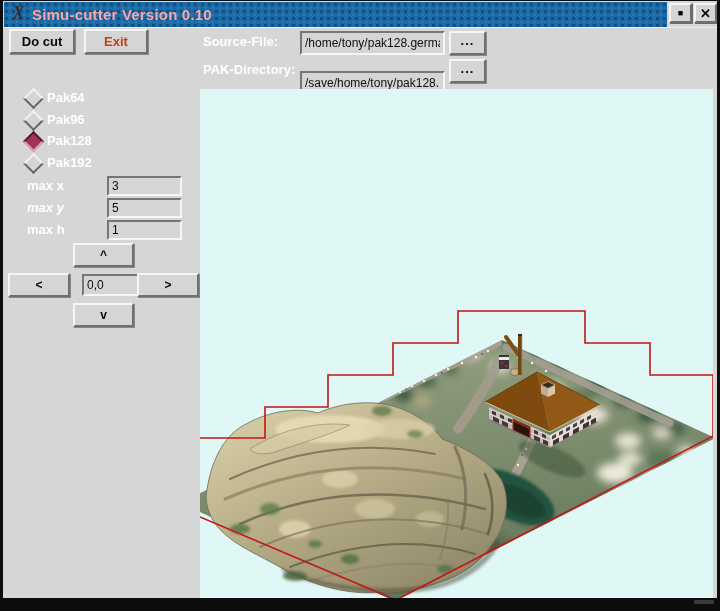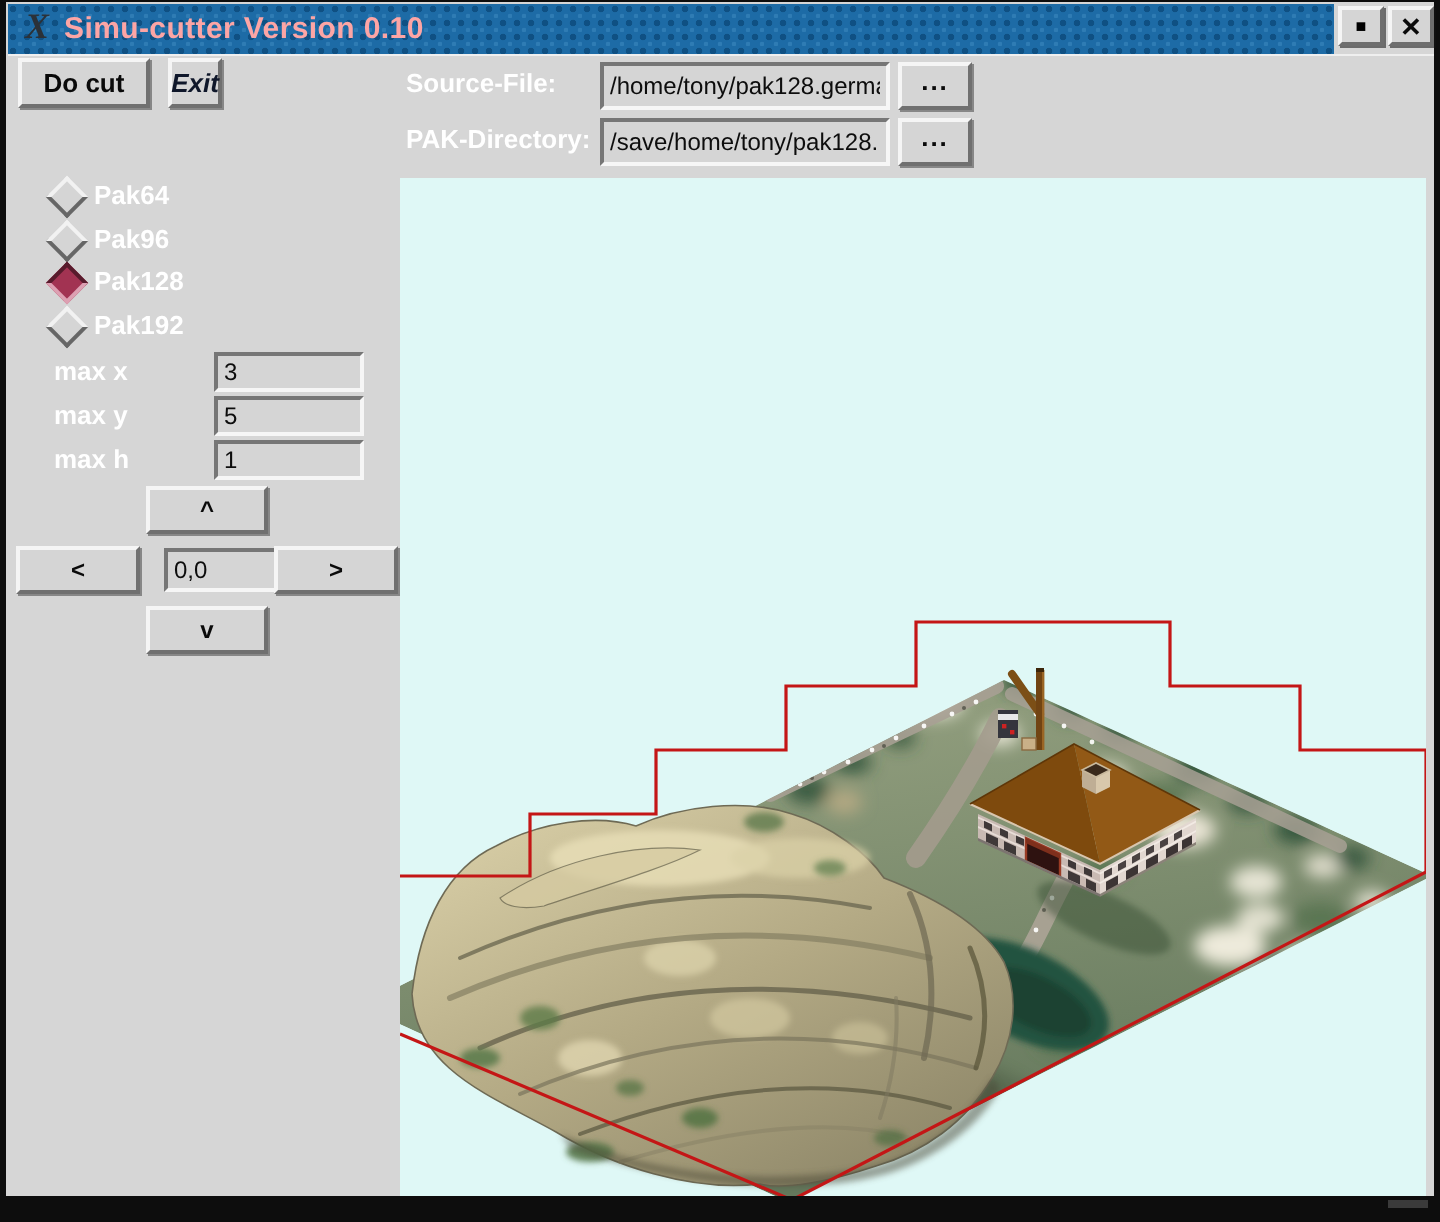--- a/index.html
+++ b/index.html
@@ -54,28 +54,28 @@
   }
   .field{
     background:#d5d5d5;border:2px solid;border-color:#767676 #f6f6f6 #f6f6f6 #767676;
     font-family:"Liberation Sans",sans-serif;font-size:12px;color:#0d0d0d;
     box-sizing:border-box;padding:1px 3px;outline:none;
   }
   .lbl{font-size:13px;font-weight:bold;color:#ffffff;line-height:16px;white-space:nowrap;}
 
   
   .btn-docut{left:9px;top:29px;width:66px;height:25px;}
-  .btn-exit{left:84px;top:29px;width:27px;height:25px;color:#0f172a;font-style:italic;}
+  .btn-exit{left:84px;top:29px;width:64px;height:25px;color:#c2410c;}
 
   
   .lbl-source{left:203px;top:34px;}
   .fld-source{left:300px;top:31px;width:145px;height:24px;}
   .btn-source{left:449px;top:31px;width:37px;height:24px;letter-spacing:1px;}
   .lbl-pak{left:203px;top:62px;}
-  .fld-pak{left:300px;top:59px;width:145px;height:24px;}
+  .fld-pak{left:300px;top:71px;width:145px;height:24px;}
   .btn-pak{left:449px;top:59px;width:37px;height:24px;letter-spacing:1px;}
   .dots{transform:translateY(-3px);}
 
   
   .diamond{
     width:11px;height:11px;transform:rotate(45deg);
     background:#d5d5d5;border:2px solid;border-color:#f2f2f2 #666 #666 #f2f2f2;
     left:26px;
   }
   .diamond.selected{background:#a23352;border-color:#571b2c #dda0b2 #dda0b2 #571b2c;}
@@ -140,21 +140,21 @@
 
 <div class="abs diamond selected" style="top:134px;"></div>
 <div class="abs lbl radio-label" style="top:133px;">Pak128</div>
 
 <div class="abs diamond" style="top:156px;"></div>
 <div class="abs lbl radio-label" style="top:155px;">Pak192</div>
 
 <div class="abs lbl dim-label" style="top:178px;">max x</div>
 <input class="abs field dim-field" style="top: 176px;" value="3">
 
-<div class="abs lbl dim-label" style="top:200px;">max y</div>
+<div class="abs lbl dim-label" style="top:200px;font-style:italic;">max y</div>
 <input class="abs field dim-field" style="top: 198px;" value="5">
 
 <div class="abs lbl dim-label" style="top:222px;">max h</div>
 <input class="abs field dim-field" style="top: 220px;" value="1">
 
 <button class="abs btn nav-btn nav-up">^</button>
 <button class="abs btn nav-btn nav-left">&lt;</button>
 <input class="abs field nav-pos" value="0,0" style="">
 <button class="abs btn nav-btn nav-right">&gt;</button>
 <button class="abs btn nav-btn nav-down">v</button>

